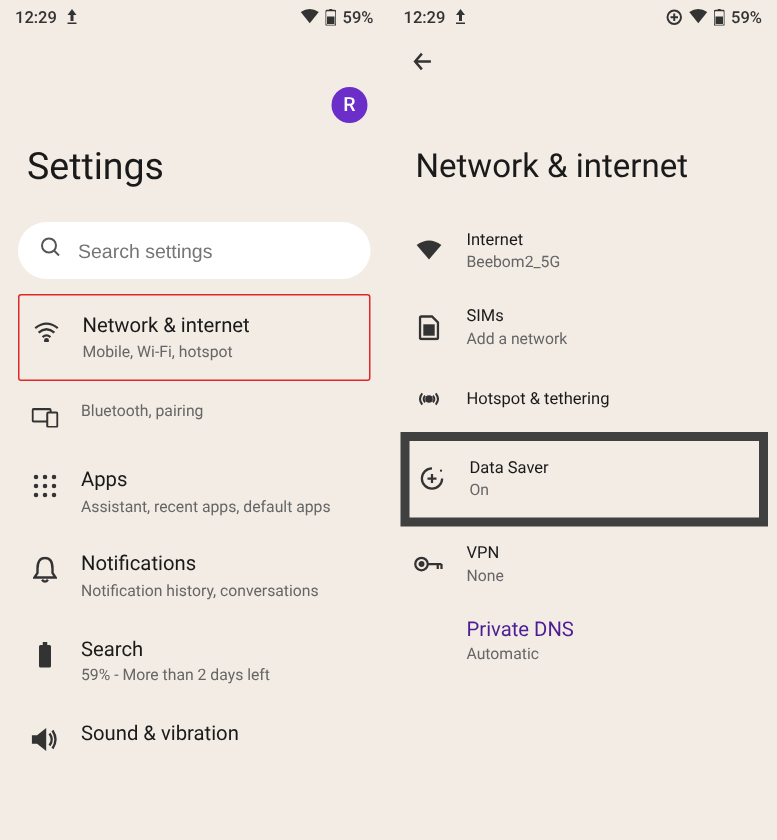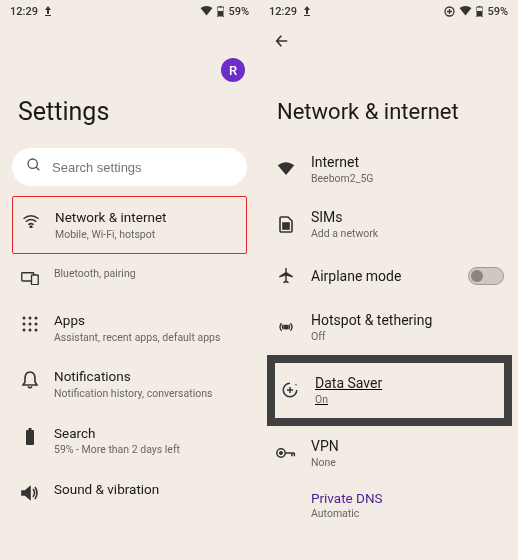--- a/index.html
+++ b/index.html
@@ -132,21 +132,21 @@
       display: flex;
       align-items: center;
       justify-content: center;
       color: #333;
       flex-shrink: 0;
     }
     .net-item.disabled .icon-slot,
     .net-item.disabled .item-text .title,
     .net-item.disabled .item-text .subtitle { color: #b8aea4; }
     .net-item .item-text .title {
-      font-size: 14px;
+      font-size: 11px;
       color: #1a1a1a;
       line-height: 1.3;
     }
     .net-item .item-text .subtitle {
       font-size: 10.5px;
       color: #666;
       line-height: 1.3;
       margin-top: 1px;
     }
     .net-item.no-sub .item-text .title { padding: 4px 0; }
@@ -162,25 +162,24 @@
       align-items: center;
       padding: 2px;
     }
     .toggle-knob {
       width: 12px;
       height: 12px;
       border-radius: 50%;
       background: #8a847c;
     }
     .highlight-thick {
-      border: 8px solid #404040;
+      border: 6px solid #404040;
       margin: 0 -2px;
       padding-left: 4px;
       padding-right: 12px;
-      text-decoration: underline;
     }
     .section-label {
       font-size: 13.5px;
       color: #4c1d95;
       padding: 10px 0 0 42px;
     }
     .section-sub {
       font-size: 10.5px;
       color: #666;
       padding: 1px 0 10px 42px;
@@ -384,47 +383,33 @@
             <path d="M2 2 H9 L13 6 V16 Q13 17 12 17 H2 Q1 17 1 16 V3 Q1 2 2 2 Z"></path>
             <rect x="4" y="8" width="6" height="6" fill="#333"></rect>
           </svg>
       </span>
       <div class="item-text">
         <div class="title">SIMs</div>
         <div class="subtitle">Add a network</div>
       </div>
     </div>
 
-    <div class="net-item no-sub">
-      <span class="icon-slot">
-        <svg width="18" height="18" viewBox="0 0 24 24" fill="#333">
-            <path d="M21 14 V12 L13 7 V2.5 Q13 1 12 1 Q11 1 11 2.5 V7 L3 12 V14 L11 11.5 V18 L8.5 20 V21.5 L12 20.5 L15.5 21.5 V20 L13 18 V11.5 Z"></path>
-          </svg>
-      </span>
-      <div class="item-text">
-        <div class="title">Airplane mode</div>
-      </div>
-      <div class="toggle">
-        <div class="toggle-knob"></div>
-      </div>
-    </div>
 
     <div class="net-item">
       <span class="icon-slot">
         <svg width="18" height="18" viewBox="0 0 24 24" fill="none" stroke="#333" stroke-width="1.8">
             <circle cx="12" cy="12" r="2.5" fill="#333"></circle>
             <path d="M6 17 Q2 12 6 7"></path>
             <path d="M18 17 Q22 12 18 7"></path>
             <path d="M8.5 15 Q6 12 8.5 9"></path>
             <path d="M15.5 15 Q18 12 15.5 9"></path>
           </svg>
       </span>
       <div class="item-text">
         <div class="title">Hotspot &amp; tethering</div>
-        <div class="subtitle">Off</div>
       </div>
     </div>
 
     <div class="net-item highlight-thick">
       <span class="icon-slot">
         <svg width="18" height="18" viewBox="0 0 24 24" fill="none" stroke="#333" stroke-width="2">
             <path d="M12 3 A9 9 0 1 0 21 12"></path>
             <circle cx="20" cy="5" r="1" fill="#333" stroke="none"></circle>
             <path d="M12 8 V16 M8 12 H16"></path>
           </svg>

